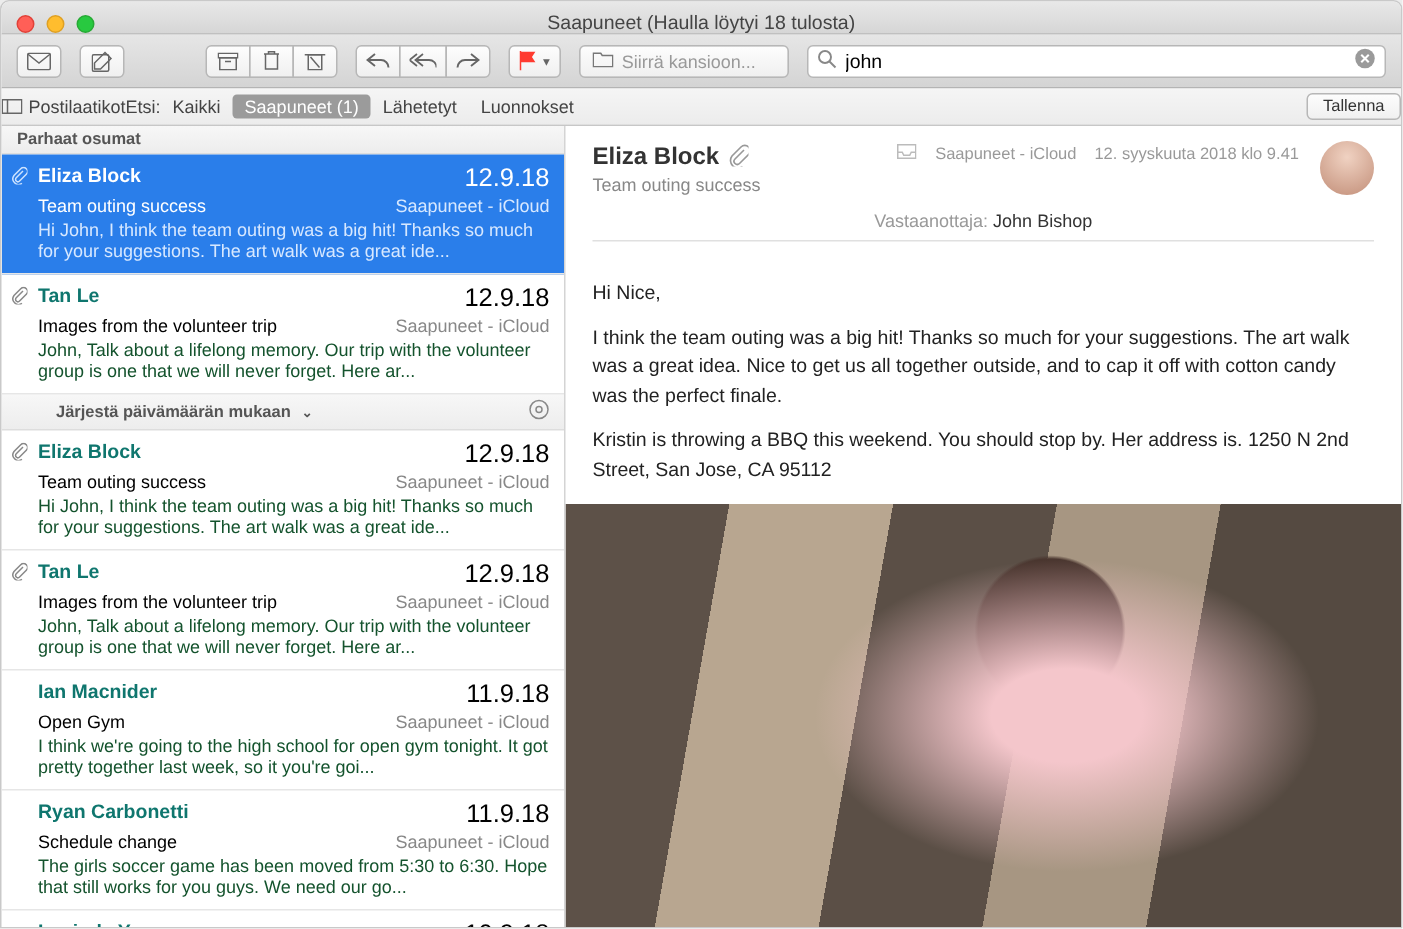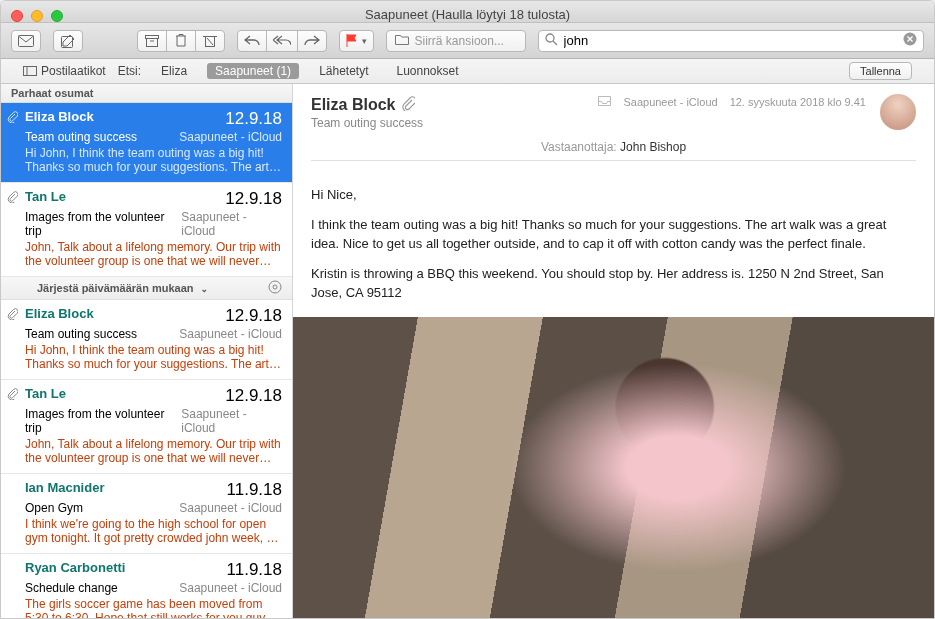--- a/index.html
+++ b/index.html
@@ -66,35 +66,35 @@
       background: #fff; border: 1px solid #b7b7b7; border-radius: 4px;
       display: flex; align-items: center; padding: 0 6px; gap: 6px;
     }
     .searchbox input { border: none; outline: none; flex: 1; font-size: 13px; background: transparent; }
     .searchbox .mag { color: #888; font-size: 13px; }
     .searchbox .clr { color: #888; font-size: 14px; cursor: pointer; }
     .filterbar {
       height: 25px;
       background: linear-gradient(#f5f5f5, #ececec);
       border-bottom: 1px solid #c7c7c7;
-      display: flex; align-items: center; gap: 12px; padding: 0 22px;
+      display: flex; align-items: center; padding: 0 0;
       font-size: 12px;
     }
     .mailboxes-btn { display: flex; align-items: center; gap: 4px; color: #444; }
     .filterbar .lbl { color: #444; }
     .pill { padding: 1px 8px; border-radius: 3px; color: #444; }
     .pill.active { background: #9b9b9b; color: #fff; }
     .save-btn {
       margin-left: auto; height: 18px;
       background: linear-gradient(#fdfdfd, #f0f0f0);
       border: 1px solid #b7b7b7; border-radius: 4px; padding: 0 10px;
       font-size: 11px; display: flex; align-items: center;
     }
     .body { flex: 1; display: flex; overflow: hidden; }
-    .list { width: 292px; border-right: 1px solid #d4d4d4; overflow-y: auto; background: #fff; }
+    .list { width: 376px; border-right: 1px solid #d4d4d4; overflow-y: auto; background: #fff; }
     .section-hdr {
       background: linear-gradient(#f7f7f7, #ededed);
       border-bottom: 1px solid #ddd;
       font-size: 11px; font-weight: 600; color: #555;
       padding: 3px 10px;
       display: flex; align-items: center;
     }
     .section-hdr.sort { justify-content: space-between; padding-left: 36px; }
     .section-hdr .chev { font-size: 9px; margin-left: 4px; }
     .gear { color: #777; }
@@ -109,21 +109,21 @@
     .msg .sender { font-weight: 600; font-size: 13px; color: #0f766e; }
     .msg.selected .sender { color: #fff; }
     .msg .date { font-size: 17px; color: #000; }
     .msg.selected .date { color: #fff; }
     .msg .row2 { display: flex; justify-content: space-between; margin-top: 1px; }
     .msg .subject { font-size: 12px; color: #000; }
     .msg.selected .subject { color: #fff; }
     .msg .mbox { font-size: 12px; color: #888; }
     .msg.selected .mbox { color: #d7e8ff; }
     .msg .preview {
-      font-size: 12px; color: #c2410c; margin-top: 2px;
+      font-size: 12px; color: #14532d; margin-top: 2px;
       display: -webkit-box; -webkit-line-clamp: 2; -webkit-box-orient: vertical;
       overflow: hidden;
     }
     .msg.selected .preview { color: #d7e8ff; }
     .reader { flex: 1; display: flex; flex-direction: column; overflow: hidden; }
     .reader-hdr {
       padding: 12px 18px 10px 18px;
       position: relative;
     }
     .reader-hdr .sender-line { display: flex; align-items: center; gap: 6px; }
@@ -244,21 +244,21 @@
 
   <div class="filterbar">
     <span class="mailboxes-btn">
       <svg width="14" height="10" viewBox="0 0 14 10">
           <rect x="0.5" y="0.5" width="13" height="9" fill="none" stroke="#666"></rect>
           <line x1="4" y1="0.5" x2="4" y2="9.5" stroke="#666"></line>
         </svg>
       <span>Postilaatikot</span>
     </span>
     <span class="lbl">Etsi:</span>
-    <span class="pill">Eliza</span>
+    <span class="pill">Kaikki</span>
     <span class="pill active">Saapuneet (1)</span>
     <span class="pill">Lähetetyt</span>
     <span class="pill">Luonnokset</span>
     <span class="save-btn">Tallenna</span>
   </div>
 
   <div class="body">
     <div class="list">
       <div class="section-hdr">
         <span>Parhaat osumat</span>
@@ -336,21 +336,21 @@
           </div>
           <div class="msg">
             <div class="row1">
               <span class="sender">Ian Macnider</span>
               <span class="date">11.9.18</span>
             </div>
             <div class="row2">
               <span class="subject">Open Gym</span>
               <span class="mbox">Saapuneet - iCloud</span>
             </div>
-            <div class="preview">I think we're going to the high school for open gym tonight. It got pretty crowded john week, so it you're goi...</div>
+            <div class="preview">I think we're going to the high school for open gym tonight. It got pretty together last week, so it you're goi...</div>
           </div>
           <div class="msg">
             <div class="row1">
               <span class="sender">Ryan Carbonetti</span>
               <span class="date">11.9.18</span>
             </div>
             <div class="row2">
               <span class="subject">Schedule change</span>
               <span class="mbox">Saapuneet - iCloud</span>
             </div>

